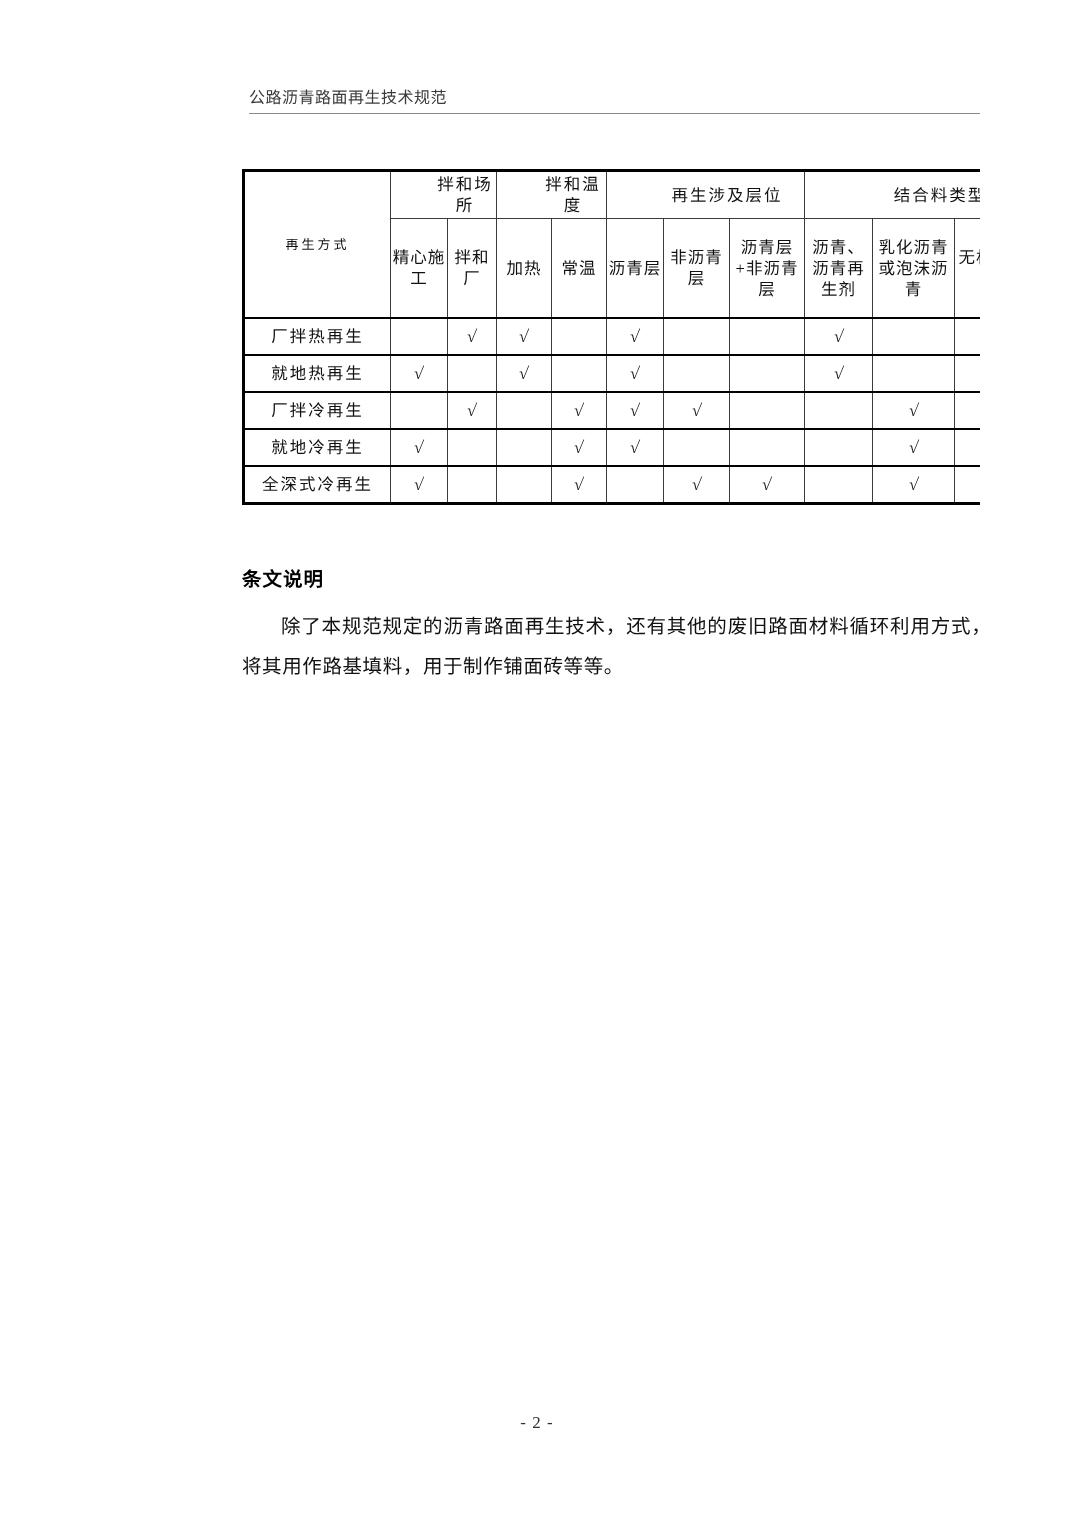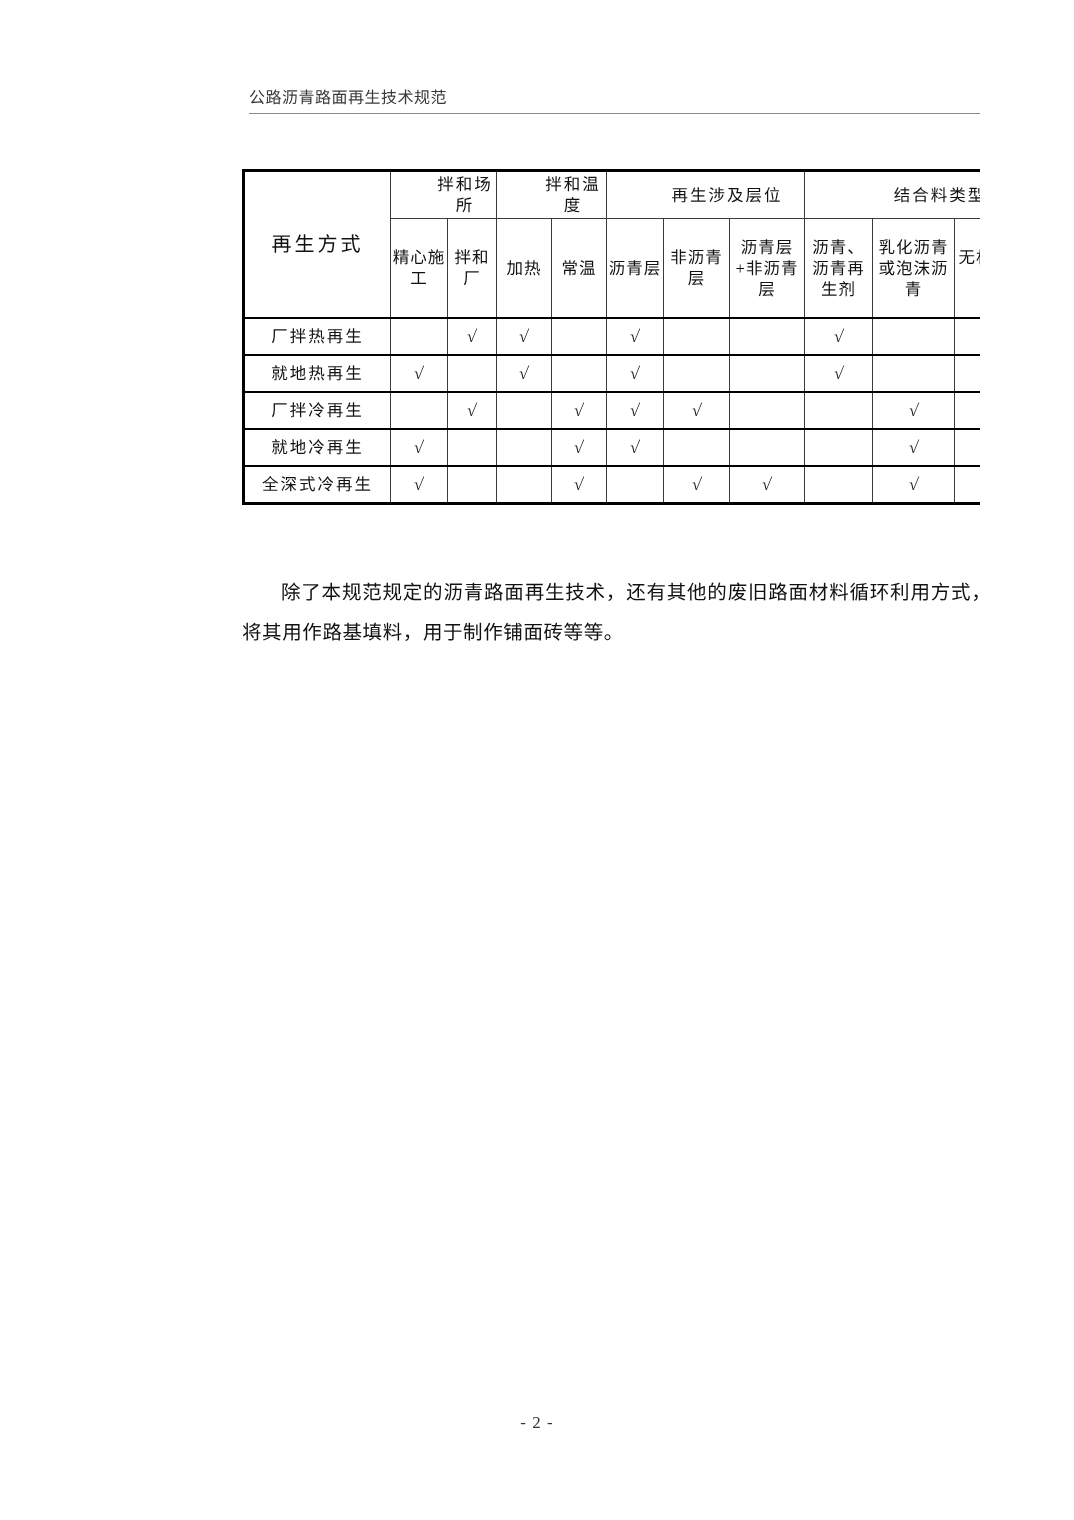--- a/index.html
+++ b/index.html
@@ -79,21 +79,21 @@
     letter-spacing: 2px;
     padding-left: 44px;
   }
   table.recycle-table .sub-head {
     height: 94px;
     letter-spacing: 1px;
   }
   table.recycle-table .rowhead-cell {
     height: 130px;
     letter-spacing: 3px;
-    font-size: 20px;
+    font-size: 13px;
     text-align: center;
   }
   table.recycle-table tbody td {
     height: 31px;
   }
   table.recycle-table tbody td.method {
     letter-spacing: 2px;
     font-size: 16.5px;
   }
   
@@ -276,20 +276,21 @@
           </tr>
         </tbody>
     </table>
 
 
     <div class="gap-lg"></div>
 
 
     <div class="gap-md"></div>
 
+    <h2 class="section-title">条文说明</h2>
 
     <div class="gap-sm"></div>
 
     <p class="para indent">除了本规范规定的沥青路面再生技术，还有其他的废旧路面材料循环利用方式，例如将其用作路基填料，用于制作铺面砖等等。</p>
 
     <div class="gap-md"></div>
 
 
     <div class="gap-md"></div>
 

